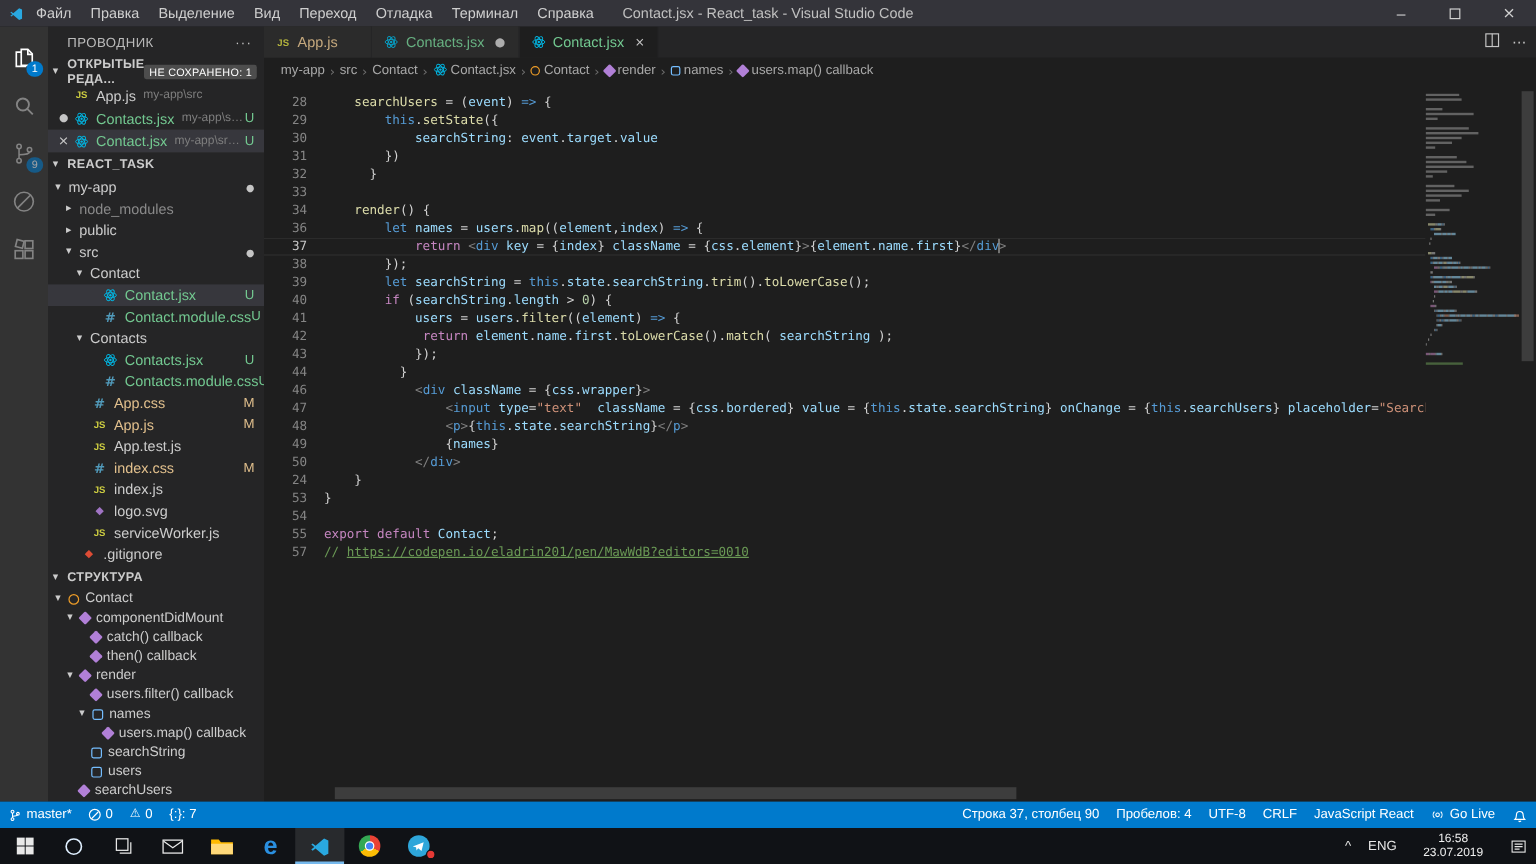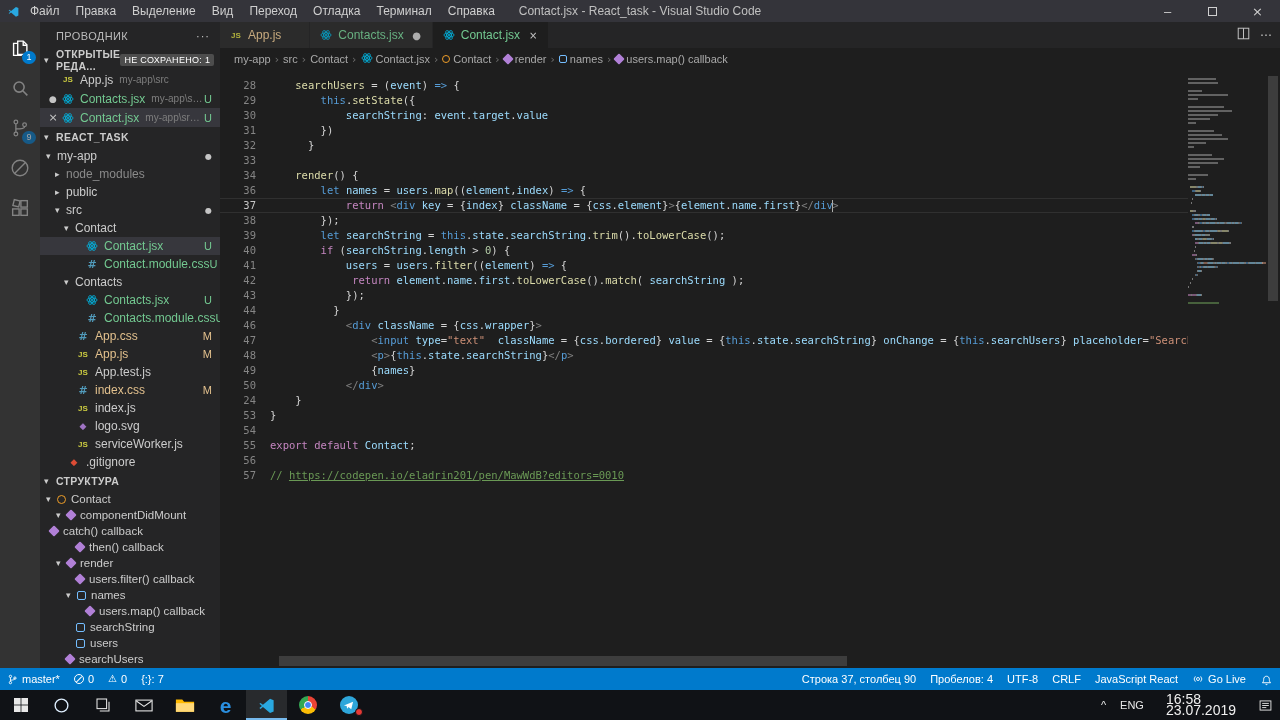--- a/index.html
+++ b/index.html
@@ -114,21 +114,21 @@
   .tb-item.active{background:rgba(255,255,255,.10);box-shadow:inset 0 -2px 0 #76b9ed}
   .tb-badge{position:absolute;right:6px;bottom:4px;width:8px;height:8px;border-radius:50%;background:#e53935;border:1px solid #101216}
   .edge-e{color:#2a8fe0;font-weight:bold;font-size:21px;line-height:21px}
   .chrome-ic{width:18px;height:18px;border-radius:50%;background:conic-gradient(#ea4335 0 33%,#fbbc05 0 66%,#34a853 0 100%);display:flex;align-items:center;justify-content:center}
   .chrome-ic i{width:8px;height:8px;border-radius:50%;background:#4285f4;border:1.5px solid #fff}
   .tg-ic{width:18px;height:18px;border-radius:50%;background:#2ea6da;display:flex;align-items:center;justify-content:center}
   .tray{margin-left:auto;display:flex;align-items:center;gap:0}
   .tray .titem{padding:0 7px;display:flex;align-items:center;justify-content:center;height:100%;color:#e8e8e8}
   .tray .chev{font-size:11px}
   .tray .lang{font-size:11px}
-  .clock{text-align:left;font-size:14px;line-height:11px;color:#f0f0f0;padding:0 8px}
+  .clock{text-align:center;font-size:10px;line-height:11px;color:#f0f0f0;padding:0 8px}
 </style>
 </head>
 <body>
 
 <div class="screen">
 
   <div class="titlebar">
     <span class="app-logo">
       <svg width="13" height="13" viewBox="0 0 24 24">
           <path d="M16.5 3.5 7.5 11 4.5 8.7 3 9.9l3.2 2.6L3 15.1l1.5 1.2 3-2.3 9 7.5 4.5-2V5.5z" fill="#29a8e0"></path>
@@ -361,21 +361,21 @@
           <div class="row" style="padding-left: 6px;">
             <span class="twisty glyph">▾</span>
             <span class="sym sym-class"></span>
             <span class="fname">Contact</span>
           </div>
           <div class="row" style="padding-left: 16px;">
             <span class="twisty glyph">▾</span>
             <span class="sym sym-method"></span>
             <span class="fname">componentDidMount</span>
           </div>
-          <div class="row" style="">
+          <div class="row" style="padding-left: 26px;">
             <span class="spacer10"></span>
             <span class="sym sym-method"></span>
             <span class="fname">catch() callback</span>
           </div>
           <div class="row" style="padding-left: 26px;">
             <span class="spacer10"></span>
             <span class="sym sym-method"></span>
             <span class="fname">then() callback</span>
           </div>
           <div class="row" style="padding-left: 16px;">
@@ -528,21 +528,20 @@
             <div class="cl"><span class="ln">44</span><span class="ct"><span>          </span><span class="tk-w">}</span></span></div>
             <div class="cl"><span class="ln">46</span><span class="ct"><span>            </span><span class="tk-b">&lt;</span><span class="tk-t">div</span><span class="tk-w"> </span><span class="tk-a">className</span><span class="tk-w"> = {</span><span class="tk-v">css</span><span class="tk-w">.</span><span class="tk-v">wrapper</span><span class="tk-w">}</span><span class="tk-b">&gt;</span></span></div>
             <div class="cl"><span class="ln">47</span><span class="ct"><span>                </span><span class="tk-b">&lt;</span><span class="tk-t">input</span><span class="tk-w"> </span><span class="tk-a">type</span><span class="tk-w">=</span><span class="tk-s">"text"</span><span class="tk-w">  </span><span class="tk-a">className</span><span class="tk-w"> = {</span><span class="tk-v">css</span><span class="tk-w">.</span><span class="tk-v">bordered</span><span class="tk-w">} </span><span class="tk-a">value</span><span class="tk-w"> = {</span><span class="tk-k">this</span><span class="tk-w">.</span><span class="tk-v">state</span><span class="tk-w">.</span><span class="tk-v">searchString</span><span class="tk-w">} </span><span class="tk-a">onChange</span><span class="tk-w"> = {</span><span class="tk-k">this</span><span class="tk-w">.</span><span class="tk-v">searchUsers</span><span class="tk-w">} </span><span class="tk-a">placeholder</span><span class="tk-w">=</span><span class="tk-s">"Search</span></span></div>
             <div class="cl"><span class="ln">48</span><span class="ct"><span>                </span><span class="tk-b">&lt;</span><span class="tk-t">p</span><span class="tk-b">&gt;</span><span class="tk-w">{</span><span class="tk-k">this</span><span class="tk-w">.</span><span class="tk-v">state</span><span class="tk-w">.</span><span class="tk-v">searchString</span><span class="tk-w">}</span><span class="tk-b">&lt;/</span><span class="tk-t">p</span><span class="tk-b">&gt;</span></span></div>
             <div class="cl"><span class="ln">49</span><span class="ct"><span>                </span><span class="tk-w">{</span><span class="tk-v">names</span><span class="tk-w">}</span></span></div>
             <div class="cl"><span class="ln">50</span><span class="ct"><span>            </span><span class="tk-b">&lt;/</span><span class="tk-t">div</span><span class="tk-b">&gt;</span></span></div>
             <div class="cl"><span class="ln">24</span><span class="ct"><span>    </span><span class="tk-w">}</span></span></div>
             <div class="cl"><span class="ln">53</span><span class="ct"><span></span><span class="tk-w">}</span></span></div>
             <div class="cl"><span class="ln">54</span><span class="ct"><span></span></span></div>
             <div class="cl"><span class="ln">55</span><span class="ct"><span></span><span class="tk-c">export</span><span class="tk-w"> </span><span class="tk-c">default</span><span class="tk-w"> </span><span class="tk-v">Contact</span><span class="tk-w">;</span></span></div>
-            <div class="cl"><span class="ln">56</span><span class="ct"><span></span></span></div>
             <div class="cl"><span class="ln">57</span><span class="ct"><span></span><span class="tk-m">// </span><span class="tk-mu">https://codepen.io/eladrin201/pen/MawWdB?editors=0010</span></span></div>
           </div>
         <div class="minimap" id="minimap">
             <div class="mml">
               <span class="mm-x" style="width: 28px;"></span>
             </div>
             <div class="mml">
               <span class="mm-x" style="width: 30px;"></span>
             </div>
             <div class="mml"></div>

